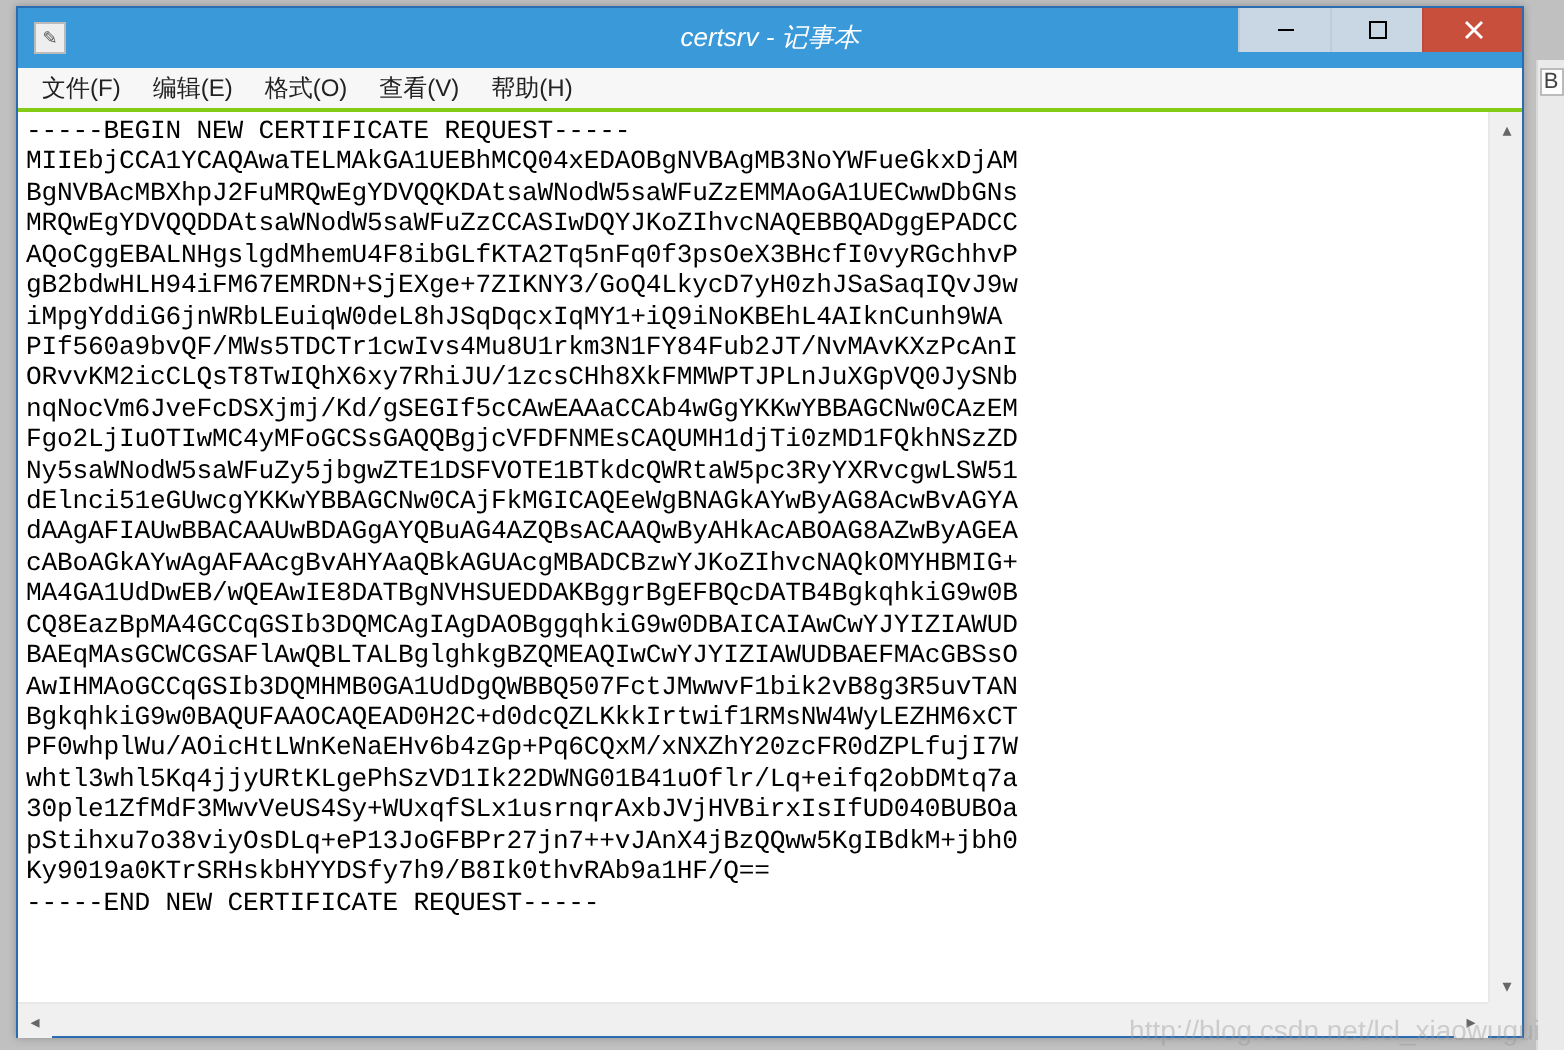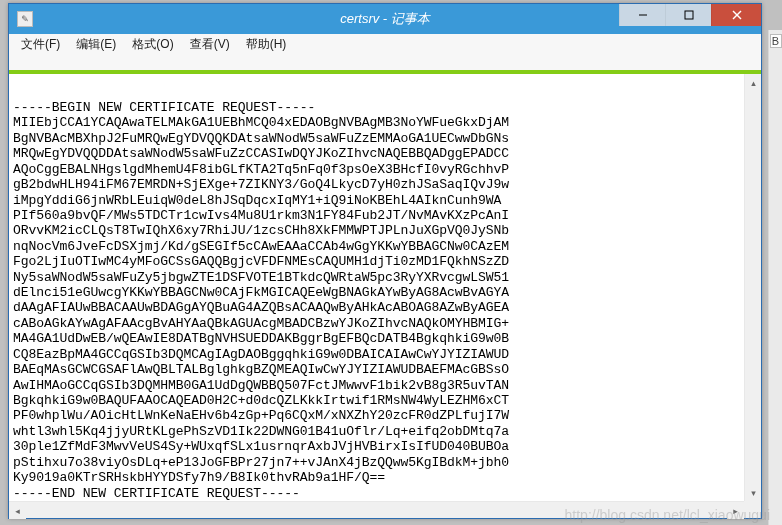--- a/index.html
+++ b/index.html
@@ -65,24 +65,25 @@
     .win-btn.min, .win-btn.max {
       background: #c9d7e4;
     }
     .win-btn.close {
       background: #c94f3d;
       color: #fff;
       width: 50px;
     }
     .win-btn svg { display:block; }
     .menubar {
-      height: 40px;
+      height: 22px;
       background: #f7f7f7;
-      border-bottom: 4px solid #84cc16;
-      display: flex;
+      border-bottom: 2px solid #84cc16;
+      display: flex;
+      align-items: center;
       font-size: 12px;
       color: #222;
       padding: 0 4px;
     }
     .menu-item {
       padding: 2px 8px;
       cursor: default;
     }
     .content-wrap {
       flex: 1;
@@ -97,21 +98,20 @@
       resize: none;
       padding: 2px 4px;
       font-family: "Courier New", Consolas, monospace;
       font-size: 13.08px;
       line-height: 1.18;
       letter-spacing: -0.1px;
       white-space: pre;
       overflow: auto;
       color: #000;
       outline: none;
-      margin-top: 24px;
     }
     .scrollbar-v {
       width: 17px;
       background: #f0f0f0;
       border-left: 1px solid #e8e8e8;
       display: flex; flex-direction: column;
     }
     .scrollbar-v .arrow, .scrollbar-h .arrow {
       height: 17px; width: 17px;
       display: flex; align-items: center; justify-content: center;

